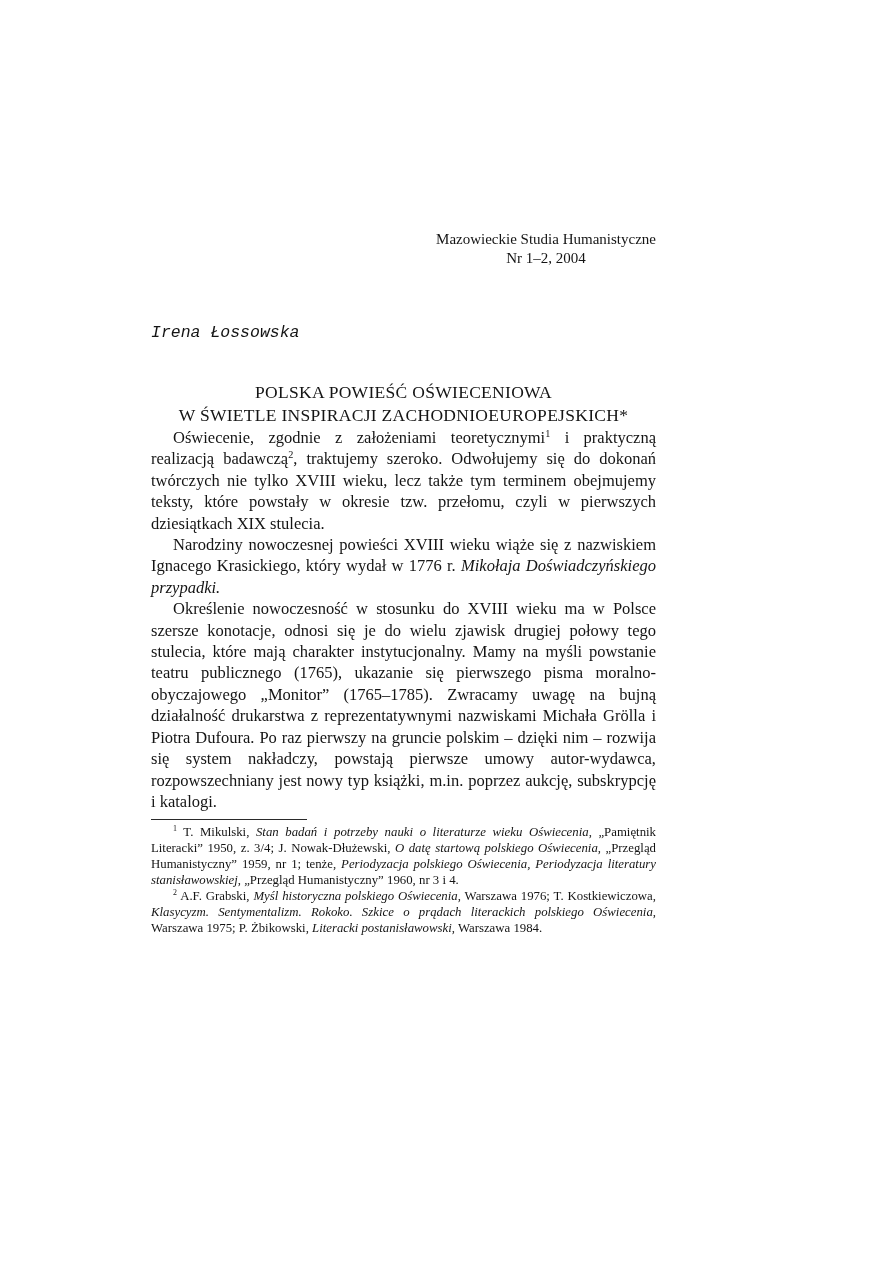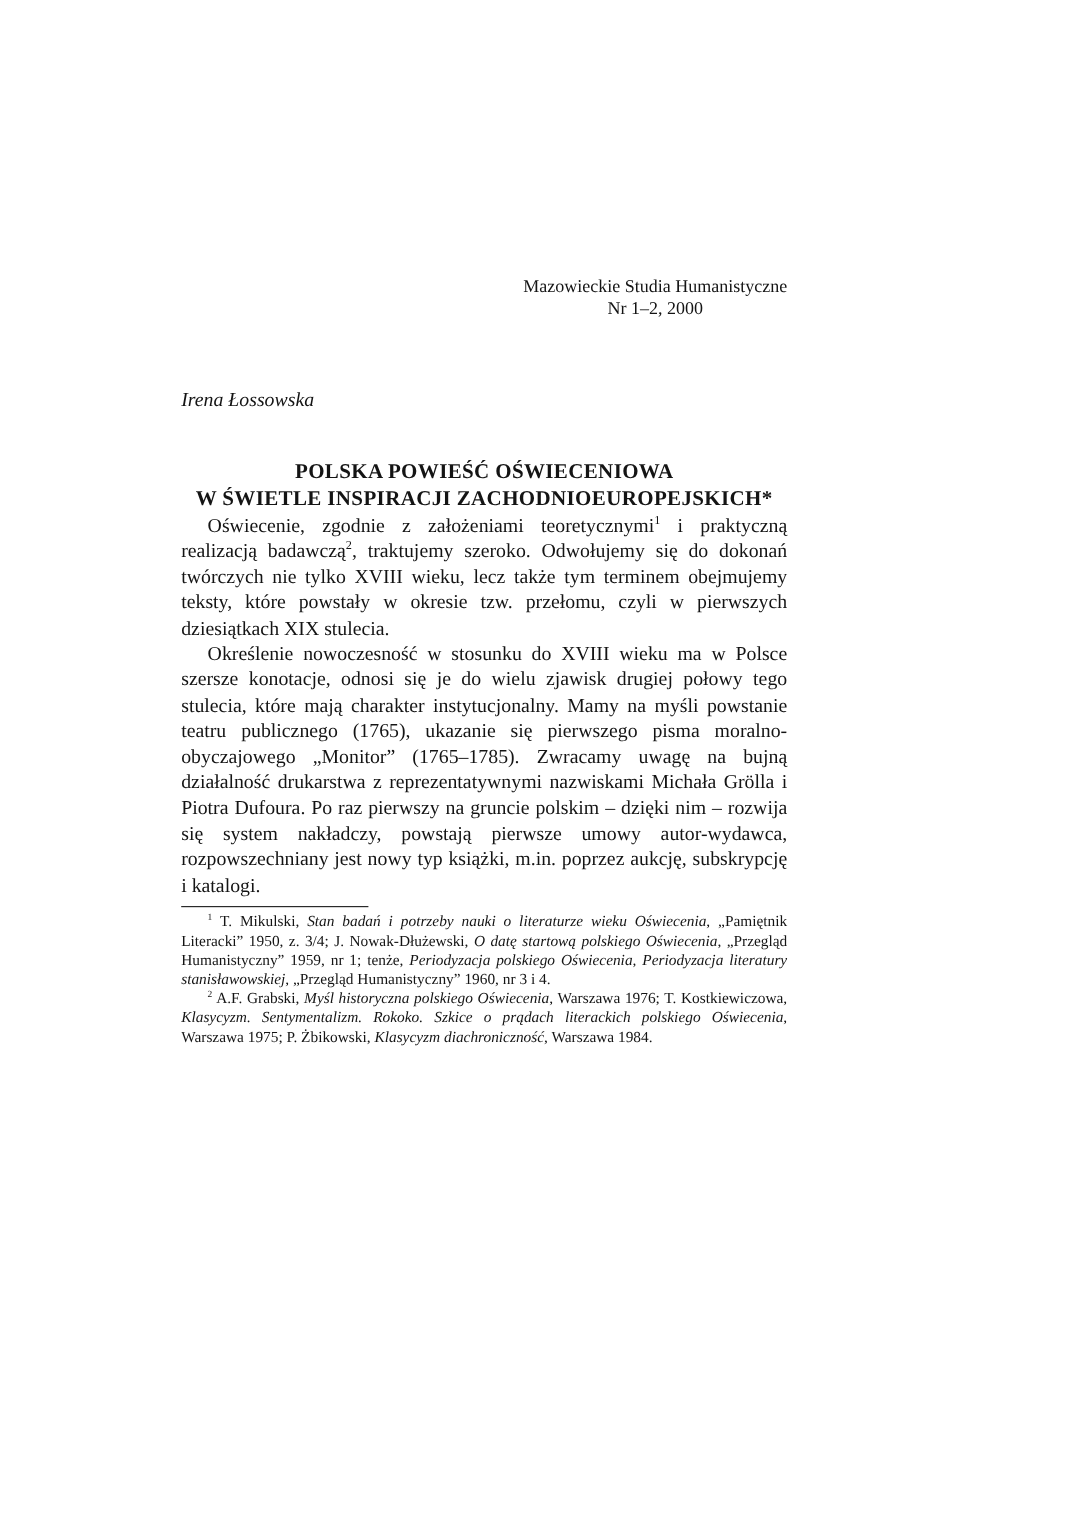--- a/index.html
+++ b/index.html
@@ -25,27 +25,28 @@
   }
   .journal-inner {
     display: inline-block;
     text-align: center;
   }
   .author {
     margin-top: 54px;
     font-style: italic;
     font-size: 16.5px;
     line-height: 21px;
+    font-family: Liberation Mono, monospace;
   }
   .title {
     margin: 38px 0 0 0;
     text-align: center;
     font-size: 17.5px;
     line-height: 23px;
-    font-weight: bold;
+    font-weight: normal;
     letter-spacing: 0.3px;
   }
   .title-line { display: block; }
   .body {
     font-size: 16.5px;
     line-height: 21.4px;
     text-align: justify;
   }
   .para {
     margin: 0;
@@ -74,36 +75,37 @@
   }
 </style>
 </head>
 <body>
 
 <div class="page">
 
   <header class="journal">
     <div class="journal-inner">
       <div>Mazowieckie Studia Humanistyczne</div>
-      <div>Nr 1–2, 2000</div>
+      <div>Nr 1–2, 2004</div>
     </div>
   </header>
 
   <div class="author">Irena Łossowska</div>
 
   <h1 class="title">
     <span class="title-line">POLSKA POWIEŚĆ OŚWIECENIOWA</span>
     <span class="title-line">W ŚWIETLE INSPIRACJI ZACHODNIOEUROPEJSKICH*</span>
   </h1>
 
   <main class="body">
     <p class="para"><span>Oświecenie, zgodnie z założeniami teoretycznymi</span><sup>1</sup><span> i praktyczną realizacją badawczą</span><sup>2</sup><span>, traktujemy szeroko. Odwołujemy się do dokonań twórczych nie tylko XVIII wieku, lecz także tym terminem obejmujemy teksty, które powstały w okresie tzw. przełomu, czyli w pierwszych dziesiątkach XIX stulecia.</span></p>
+    <p class="para"><span>Narodziny nowoczesnej powieści XVIII wieku wiąże się z nazwiskiem Ignacego Krasickiego, który wydał w 1776 r. </span><i>Mikołaja Doświadczyńskiego przypadki.</i></p>
     <p class="para"><span>Określenie nowoczesność w stosunku do XVIII wieku ma w Polsce szersze konotacje, odnosi się je do wielu zjawisk drugiej połowy tego stulecia, które mają charakter instytucjonalny. Mamy na myśli powstanie teatru publicznego (1765), ukazanie się pierwszego pisma moralno-obyczajowego „Monitor” (1765–1785). Zwracamy uwagę na bujną działalność drukarstwa z reprezentatywnymi nazwiskami Michała Grölla i Piotra Dufoura. Po raz pierwszy na gruncie polskim – dzięki nim – rozwija się system nakładczy, powstają pierwsze umowy autor-wydawca, rozpowszechniany jest nowy typ książki, m.in. poprzez aukcję, subskrypcję i katalogi.</span></p>
   </main>
 
   <div class="fn-rule"></div>
 
   <footer class="footnotes">
     <p class="fn"><sup>1</sup><span> T. Mikulski, </span><i>Stan badań i potrzeby nauki o literaturze wieku Oświecenia</i><span>, „Pamiętnik Literacki” 1950, z. 3/4; J. Nowak-Dłużewski, </span><i>O datę startową polskiego Oświecenia</i><span>, „Przegląd Humanistyczny” 1959, nr 1; tenże, </span><i>Periodyzacja polskiego Oświecenia, Periodyzacja literatury stanisławowskiej</i><span>, „Przegląd Humanistyczny” 1960, nr 3 i 4.</span></p>
-    <p class="fn"><sup>2</sup><span> A.F. Grabski, </span><i>Myśl historyczna polskiego Oświecenia</i><span>, Warszawa 1976; T. Kostkiewiczowa, </span><i>Klasycyzm. Sentymentalizm. Rokoko. Szkice o prądach literackich polskiego Oświecenia</i><span>, Warszawa 1975; P. Żbikowski, </span><i>Klasycyzm diachroniczność</i><span>, Warszawa 1984.</span></p>
+    <p class="fn"><sup>2</sup><span> A.F. Grabski, </span><i>Myśl historyczna polskiego Oświecenia</i><span>, Warszawa 1976; T. Kostkiewiczowa, </span><i>Klasycyzm. Sentymentalizm. Rokoko. Szkice o prądach literackich polskiego Oświecenia</i><span>, Warszawa 1975; P. Żbikowski, </span><i>Literacki postanisławowski</i><span>, Warszawa 1984.</span></p>
   </footer>
 
 </div>
 
 </body></html>

